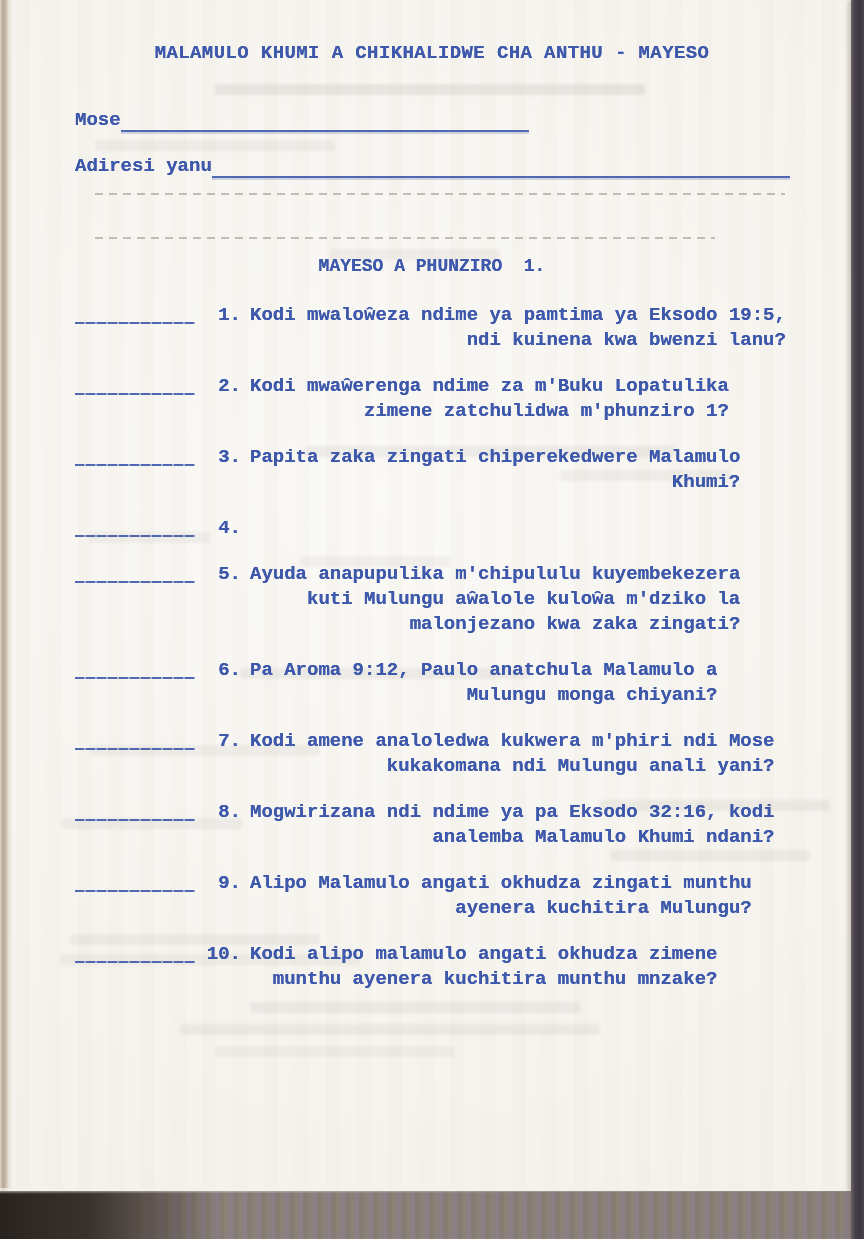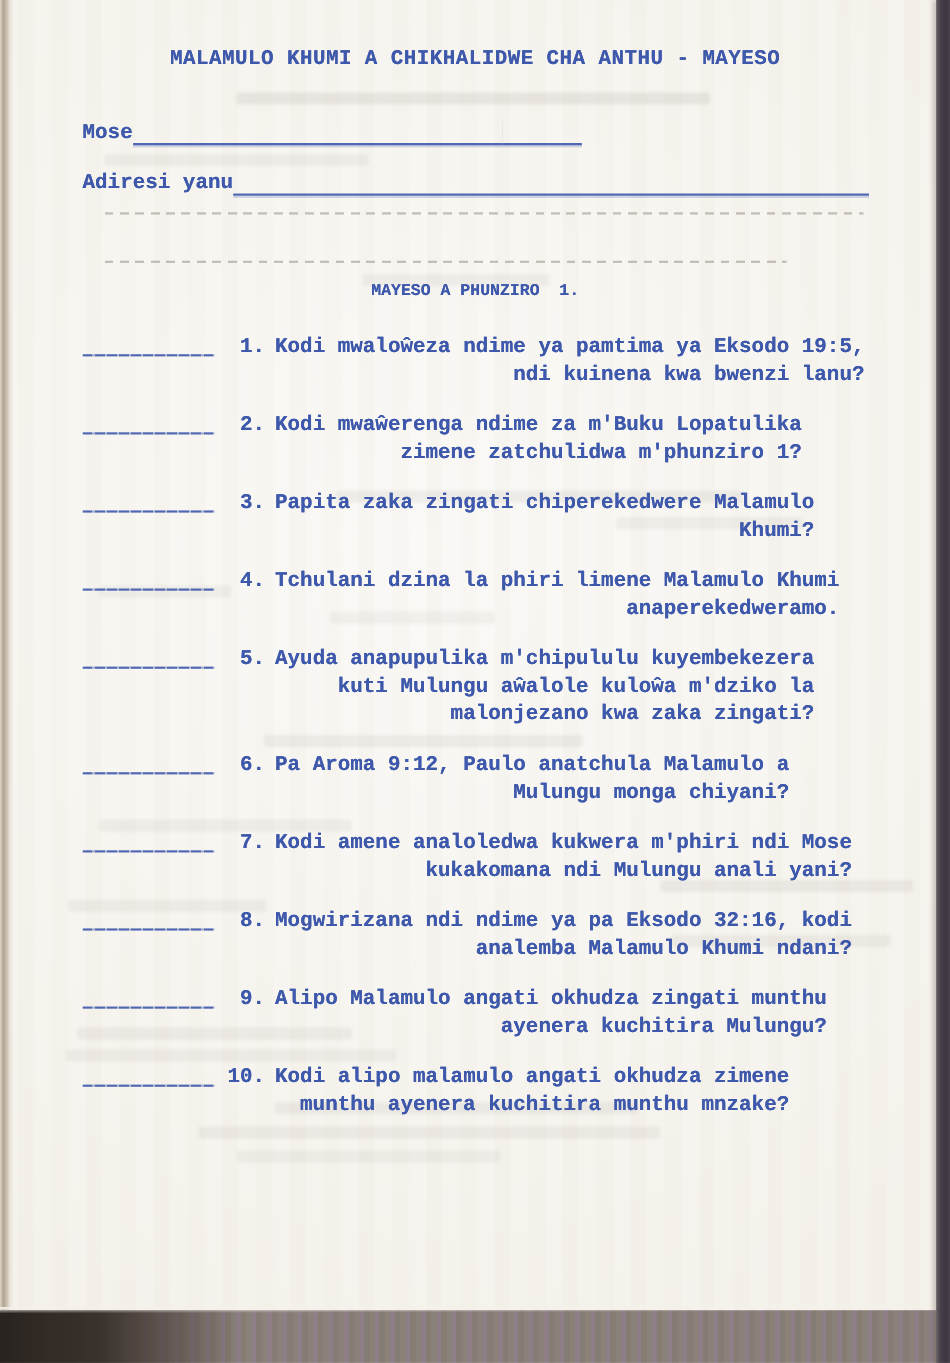--- a/index.html
+++ b/index.html
@@ -78,21 +78,21 @@
     display:inline-block;height:22px;
     border-bottom:2px solid rgba(62,89,172,.9);
     box-shadow:0 2px 0 rgba(62,89,172,.22);
   }
   .bl-name{width:336px;}
   .bl-number{width:72px;}
   .bl-address{width:578px;}
   .ml10{margin-left:10px;}
   .section-title{
     position:absolute;top:256px;left:0;width:864px;
-    text-align:center;font-size:15px;white-space:pre;
+    text-align:center;font-size:18px;white-space:pre;
   }
   .questions{
     position:absolute;top:303px;left:75px;width:760px;
     font-size:19px;line-height:25px;
   }
   .q-row{display:flex;align-items:flex-start;margin-bottom:21px;}
   .q-blank{
     width:120px;min-width:120px;height:20px;margin-top:1px;margin-right:10px;
     background:repeating-linear-gradient(90deg,rgba(62,89,172,.9) 0 9px,rgba(62,89,172,.45) 9px 11px);
     background-size:100% 2px;background-position:0 100%;background-repeat:no-repeat;
@@ -156,22 +156,20 @@
     </div>
     <div class="q-row">
       <span class="q-blank"></span>
       <span class="q-num">3.</span>
       <span class="q-text">Papita zaka zingati chiperekedwere Malamulo
 Khumi?</span>
     </div>
     <div class="q-row">
       <span class="q-blank"></span>
       <span class="q-num">4.</span>
-      <span class="q-text">Tchulani dzina la phiri limene Malamulo Khumi
-anaperekedweramo.</span>
     </div>
     <div class="q-row">
       <span class="q-blank"></span>
       <span class="q-num">5.</span>
       <span class="q-text">Ayuda anapupulika m'chipululu kuyembekezera
 kuti Mulungu aŵalole kuloŵa m'dziko la
 malonjezano kwa zaka zingati?</span>
     </div>
     <div class="q-row">
       <span class="q-blank"></span>

